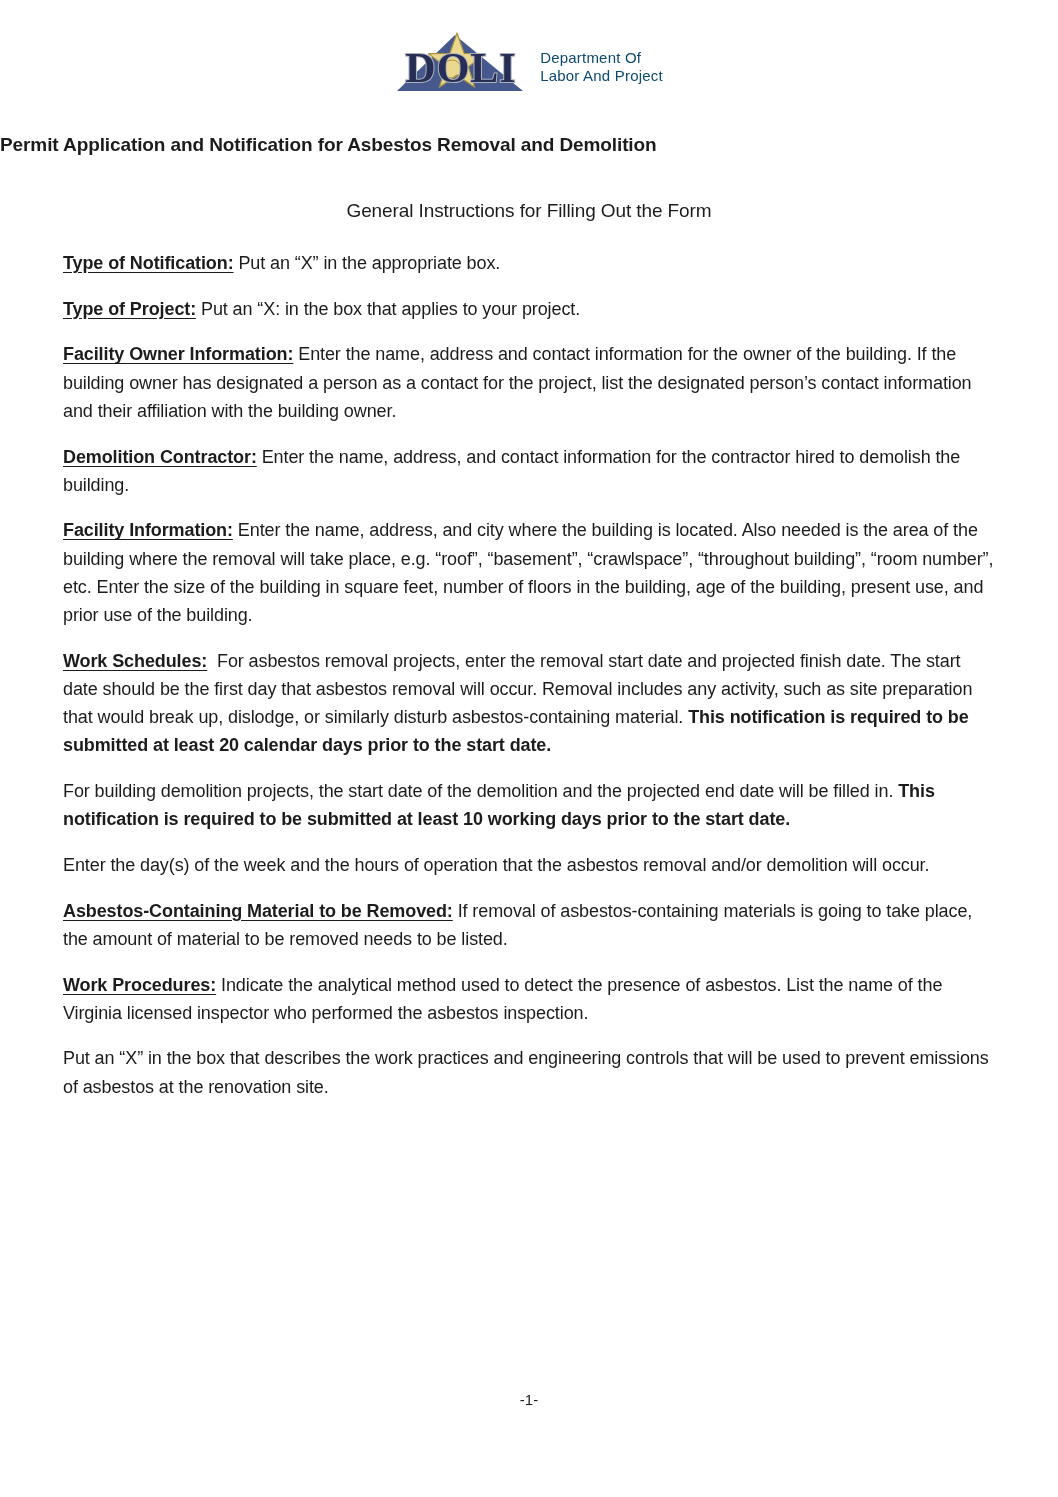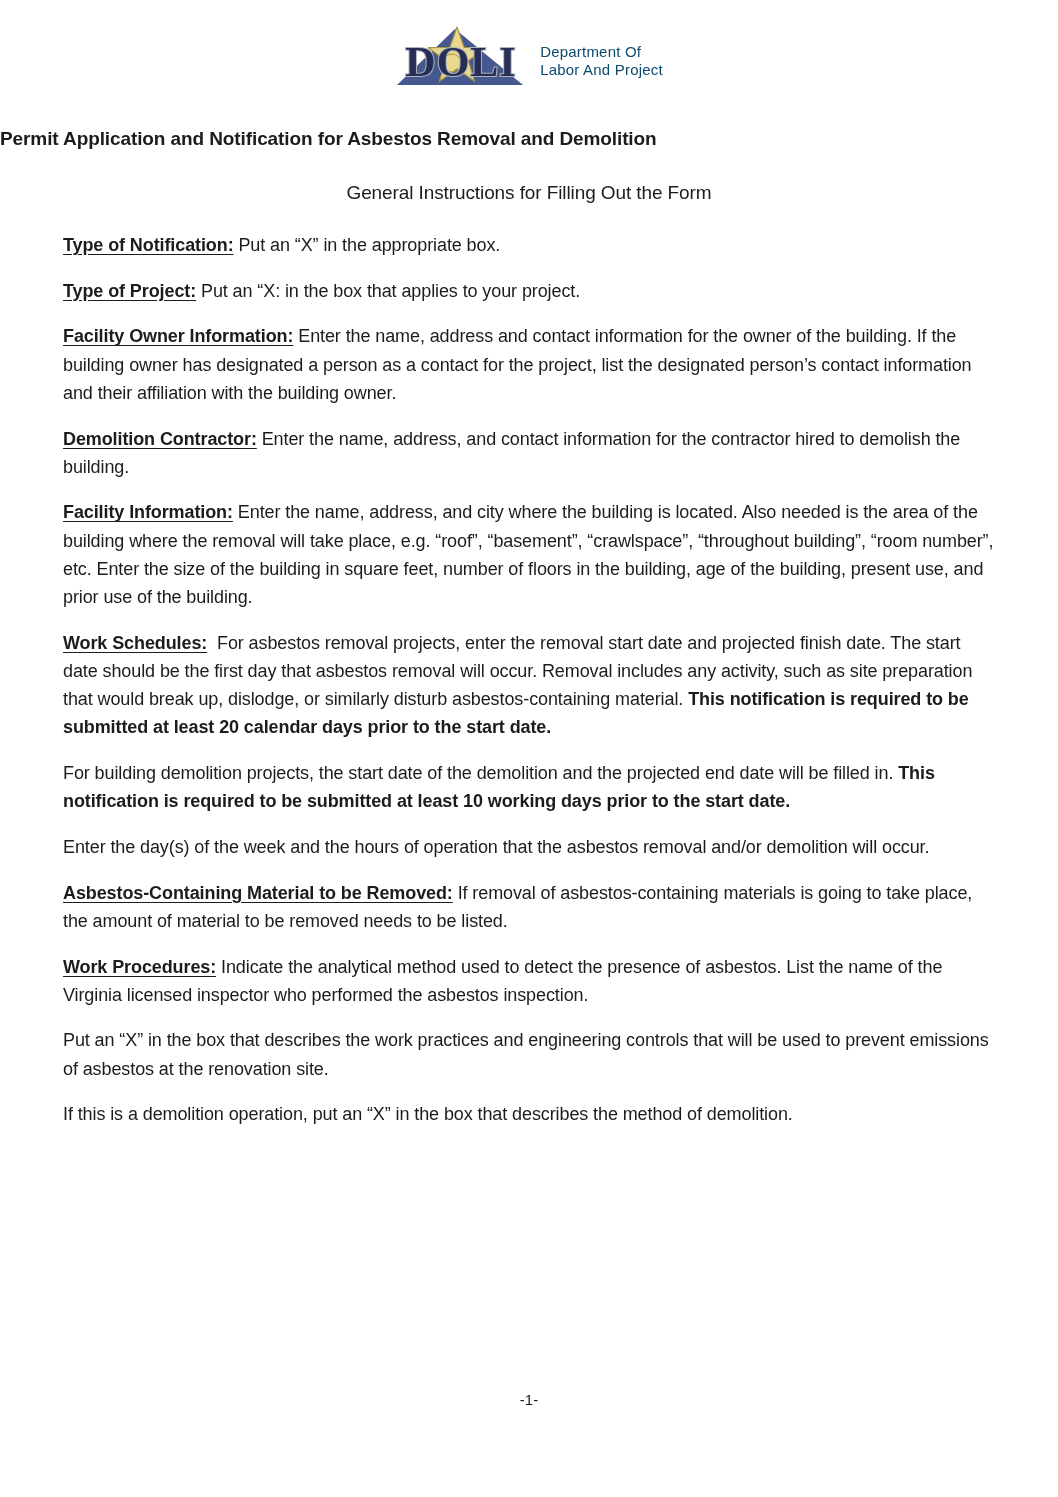--- a/index.html
+++ b/index.html
@@ -8,21 +8,21 @@
     position: relative;
     font-family: "Liberation Sans", sans-serif;
     color: #1c1c1c;
     overflow: hidden;
   }
   .page { position: absolute; inset: 0; background: #ffffff; }
 
   
   .logo-row {
     display: flex; justify-content: center; align-items: flex-start;
-    padding-top: 13px;
+    padding-top: 19px;
   }
   .logo-wrap { display: flex; align-items: flex-start; gap: 10px; }
   .logo-svg { display: block; }
   .dept-text {
     margin-top: 30px;
     font-size: 15px; line-height: 18px;
     color: #0c4a6e;
     letter-spacing: 0.2px;
   }
 
@@ -30,21 +30,21 @@
   .doc-title {
     text-align: left;
     font-weight: bold;
     font-size: 19px;
     margin-top: 37px;
     letter-spacing: -0.1px;
   }
   .doc-subtitle {
     text-align: center;
     font-size: 19px;
-    margin-top: 32px;
+    margin-top: 44px;
     letter-spacing: -0.1px;
   }
 
   
   .content {
     margin: 27px 62px 0 63px;
     font-size: 18px;
     letter-spacing: -0.1px;
   }
   .para { margin: 0 0 17.5px 0; line-height: 28.2px; }
@@ -87,17 +87,16 @@
       <p class="para"><span class="lbl">Type of Project:</span><span class="txt"> Put an “X: in the box that applies to your project.</span></p>
       <p class="para"><span class="lbl">Facility Owner Information:</span><span class="txt"> Enter the name, address and contact information for the owner of the building. If the building owner has designated a person as a contact for the project, list the designated person’s contact information and their affiliation with the building owner.</span></p>
       <p class="para"><span class="lbl">Demolition Contractor:</span><span class="txt"> Enter the name, address, and contact information for the contractor hired to demolish the building.</span></p>
       <p class="para"><span class="lbl">Facility Information:</span><span class="txt"> Enter the name, address, and city where the building is located. Also needed is the area of the building where the removal will take place, e.g. “roof”, “basement”, “crawlspace”, “throughout building”, “room number”, etc. Enter the size of the building in square feet, number of floors in the building, age of the building, present use, and prior use of the building.</span></p>
       <p class="para"><span class="lbl">Work Schedules:</span><span class="txt">  For asbestos removal projects, enter the removal start date and projected finish date. The start date should be the first day that asbestos removal will occur. Removal includes any activity, such as site preparation that would break up, dislodge, or similarly disturb asbestos-containing material. </span><span class="btxt">This notification is required to be submitted at least 20 calendar days prior to the start date.</span></p>
       <p class="para"><span class="txt">For building demolition projects, the start date of the demolition and the projected end date will be filled in. </span><span class="btxt">This notification is required to be submitted at least 10 working days prior to the start date.</span></p>
       <p class="para"><span class="txt">Enter the day(s) of the week and the hours of operation that the asbestos removal and/or demolition will occur.</span></p>
       <p class="para"><span class="lbl">Asbestos-Containing Material to be Removed:</span><span class="txt"> If removal of asbestos-containing materials is going to take place, the amount of material to be removed needs to be listed.</span></p>
       <p class="para"><span class="lbl">Work Procedures:</span><span class="txt"> Indicate the analytical method used to detect the presence of asbestos. List the name of the Virginia licensed inspector who performed the asbestos inspection.</span></p>
       <p class="para"><span class="txt">Put an “X” in the box that describes the work practices and engineering controls that will be used to prevent emissions of asbestos at the renovation site.</span></p>
-      <p class="para"><span class="txt">If this is a demolition operation, put an “X” in the box that describes the method of demolition.</span></p>
     </div>
 
   <div class="footer">-1-</div>
 </div>
 
 </body></html>

